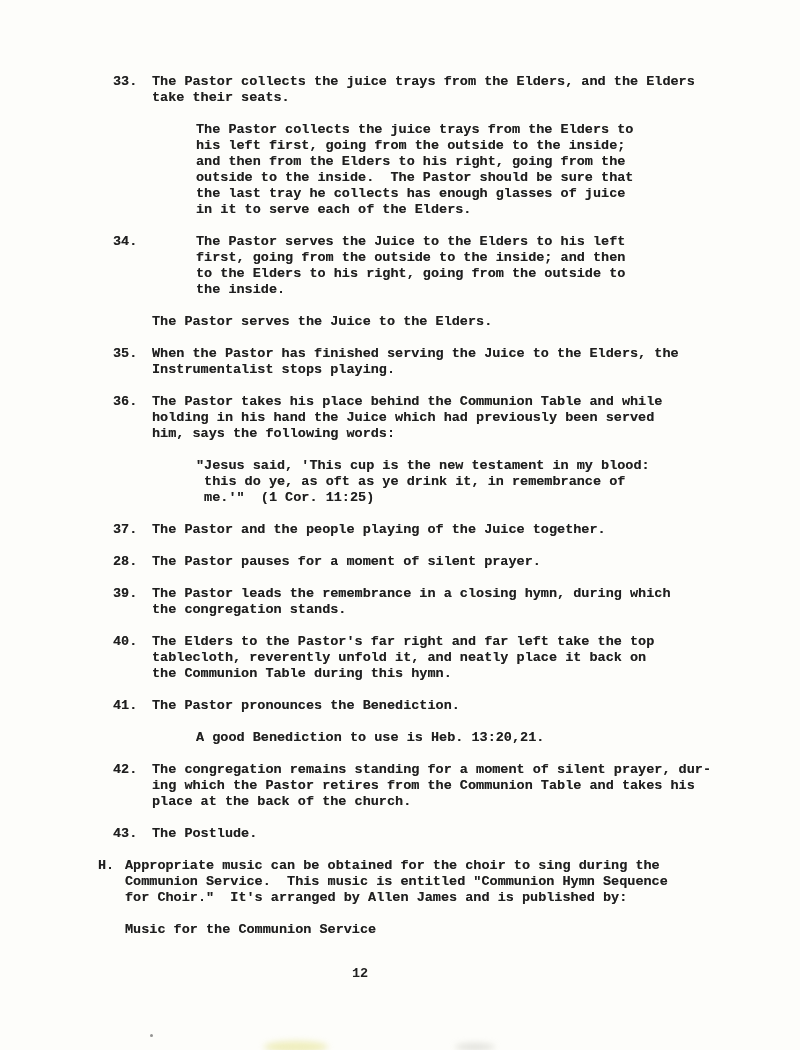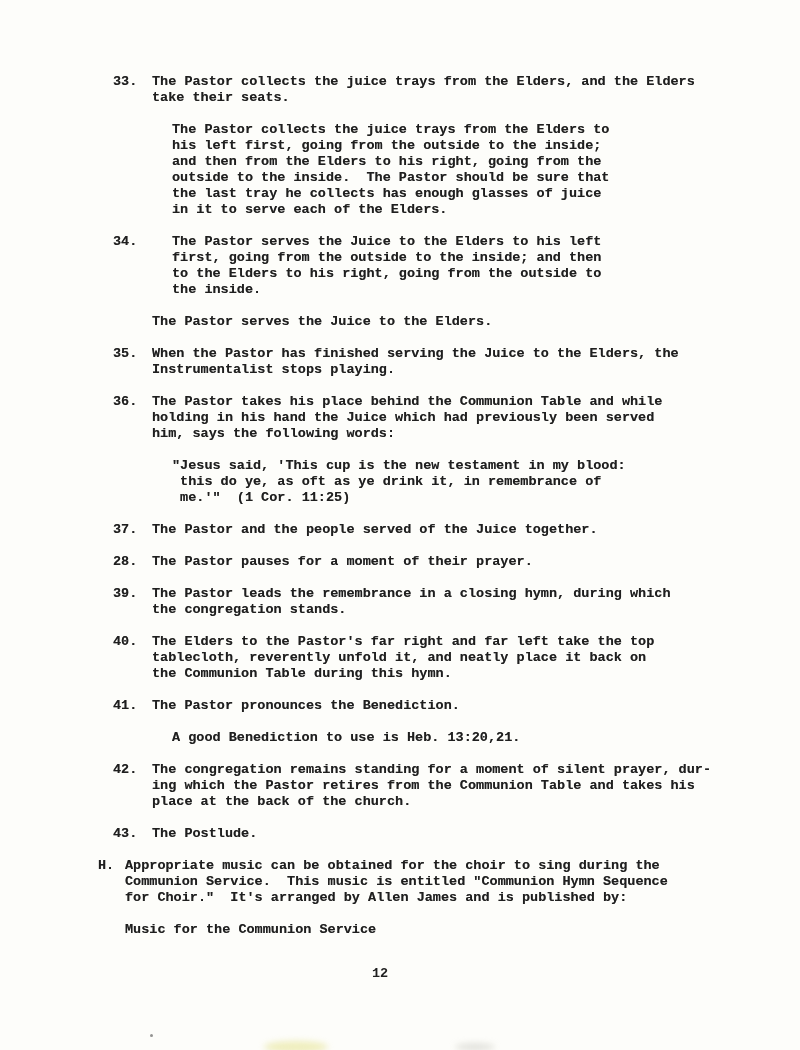--- a/index.html
+++ b/index.html
@@ -26,32 +26,32 @@
     display: grid;
     grid-template-columns: 39px 1fr;
     align-items: start;
   }
   .item .num { white-space: pre; }
   .para {
     white-space: pre-wrap;
     margin: 0 0 16px 0;
   }
   .sub {
-    margin-left: 20px;
+    margin-left: 44px;
   }
   .item .body { min-width: 0; }
   .section {
     display: grid;
     grid-template-columns: 27px 1fr;
     margin-left: -15px;
   }
   .page-number {
     position: absolute;
     top: 966px;
-    left: 372px;
+    left: 352px;
     white-space: pre;
     font-family: Liberation Mono, monospace;
   }
   .artifact { position: absolute; pointer-events: none; }
   .artifact-dot {
     top: 1034px; left: 150px;
     width: 3px; height: 3px;
     border-radius: 50%;
     background: rgba(60,60,60,0.55);
   }
@@ -116,28 +116,28 @@
 him, says the following words:</p>
       <p class="para sub">"Jesus said, 'This cup is the new testament in my blood:
  this do ye, as oft as ye drink it, in remembrance of
  me.'"  (1 Cor. 11:25)</p>
     </div>
   </div>
 
   <div class="item">
     <span class="num">37.</span>
     <div class="body">
-      <p class="para">The Pastor and the people served of the Juice together.</p>
+      <p class="para">The Pastor and the people playing of the Juice together.</p>
     </div>
   </div>
 
   <div class="item">
     <span class="num">28.</span>
     <div class="body">
-      <p class="para">The Pastor pauses for a moment of their prayer.</p>
+      <p class="para">The Pastor pauses for a moment of silent prayer.</p>
     </div>
   </div>
 
   <div class="item">
     <span class="num">39.</span>
     <div class="body">
       <p class="para">The Pastor leads the remembrance in a closing hymn, during which
 the congregation stands.</p>
     </div>
   </div>

